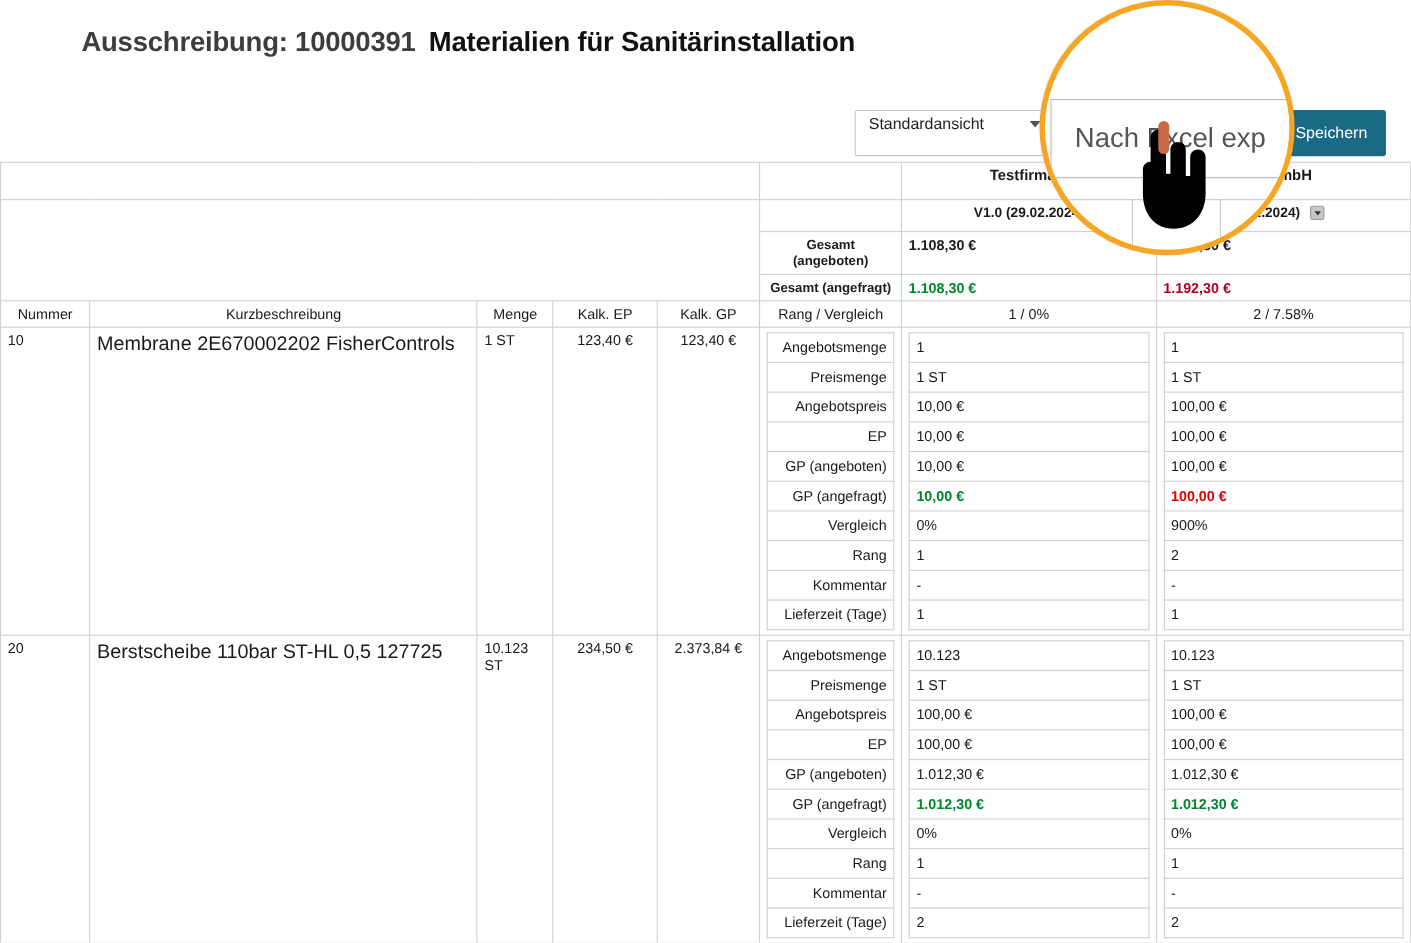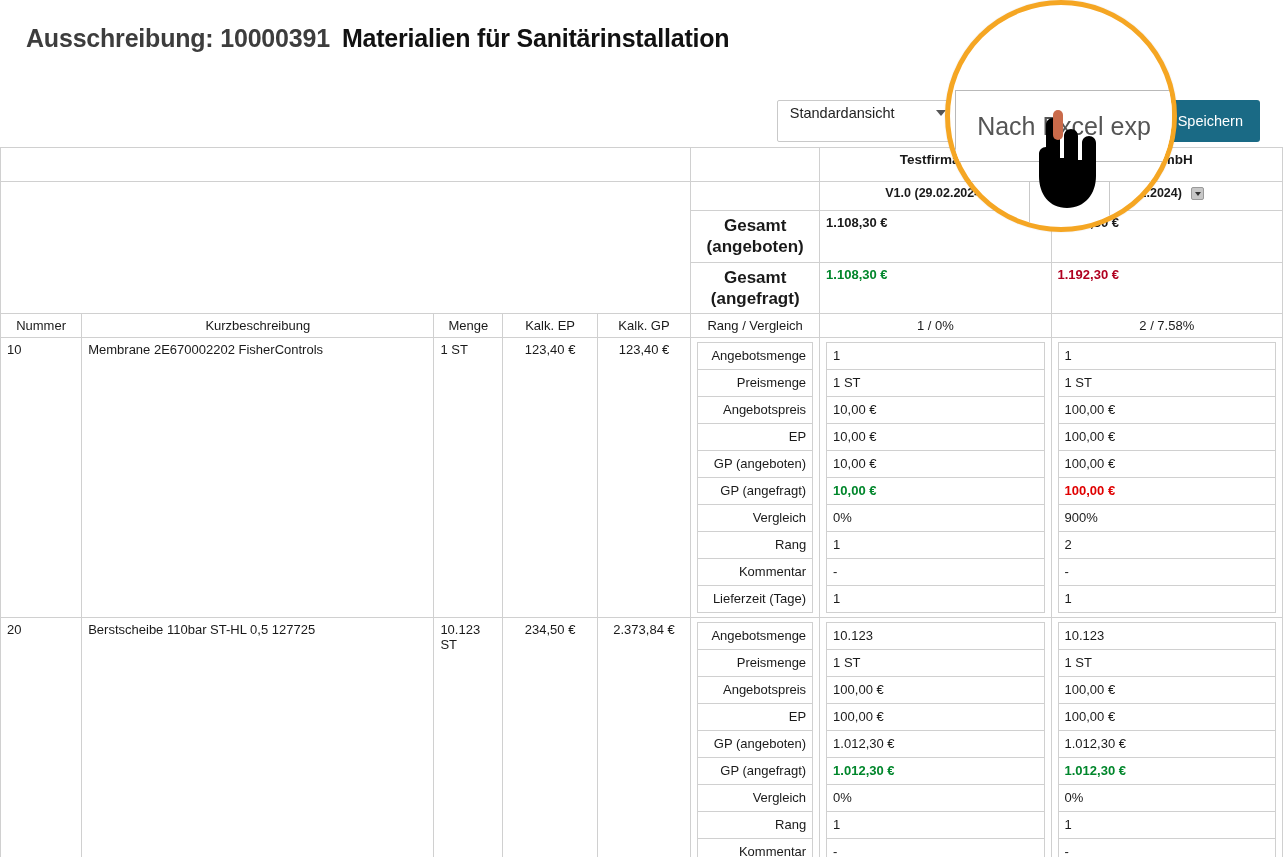--- a/index.html
+++ b/index.html
@@ -12,20 +12,21 @@
     overflow: hidden;
   }
   .page { position: relative; width: 1283px; height: 857px; }
 
   
   .header {
     padding: 24px 0 0 26px;
     display: flex;
     align-items: baseline;
     gap: 12px;
+    margin-left: 48px;
   }
   .header .h-label {
     font-size: 25px;
     font-weight: bold;
     color: #3d3d3d;
     letter-spacing: -0.2px;
   }
   .header .h-title {
     font-size: 25px;
     font-weight: bold;
@@ -138,21 +139,21 @@
     position: absolute;
     left: 2.5px; top: 4px;
     border-left: 3.5px solid transparent;
     border-right: 3.5px solid transparent;
     border-top: 4px solid #333;
   }
   .lbl-right {
     text-align: center;
     font-weight: bold;
     line-height: 1.25;
-    font-size: 17px;
+    font-size: 12px;
     margin-left: 24px;
   }
   .sum-cell {
     text-align: left;
     font-weight: bold;
     font-size: 13px;
   }
   .green { color: #00862b; }
   .red   { color: #b00020; }
 
@@ -183,21 +184,21 @@
   }
   .attr-val.bold { font-weight: bold; }
 
   .inner-tbl {
     border-collapse: collapse;
     width: 100%;
   }
   .inner-tbl td { border: none; padding: 0; }
 
   td.num-cell { font-size: 13px; }
-  td.desc-cell { font-size: 13px; }
+  td.desc-cell { font-size: 18px; }
   td.menge-cell { font-size: 13px; }
   td.money-cell { font-size: 13px; text-align: center; padding-right: 8px; }
 
   
   td.attrwrap, td.bidwrap { padding: 0; }
 
   
   .magnifier {
     position: absolute;
     left: 945px;

